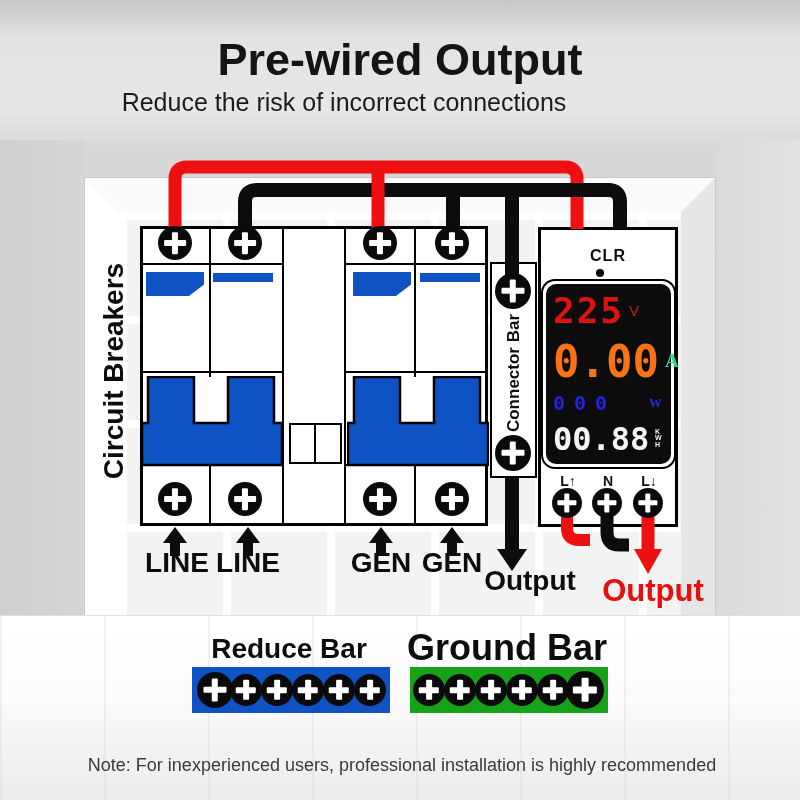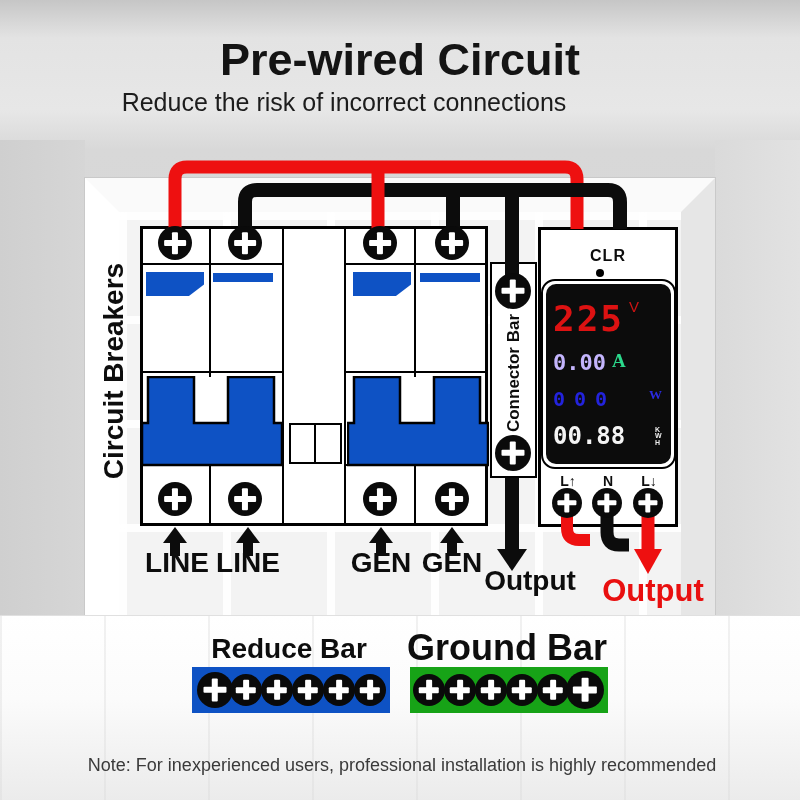--- a/index.html
+++ b/index.html
@@ -39,43 +39,43 @@
   .blue{background:#0e52c4;z-index:3}
   .flag-cut{clip-path:polygon(0 0,100% 0,100% 52%,74% 100%,0 100%)}
   .lbl{position:absolute;font-weight:bold;color:#0d0d0d;z-index:7;white-space:nowrap;
        transform:translate(-50%,-50%)}
   
   .bezel{left:541px;top:279px;width:135px;height:190px;background:#fff;border:2.5px solid #000;
          border-radius:14px;box-sizing:border-box;z-index:3}
   .screen{left:546px;top:284px;width:125px;height:180px;background:#0c0c0c;border-radius:10px;
           z-index:4;display:flex;flex-direction:column;justify-content:space-evenly;
           padding:2px 7px;box-sizing:border-box}
-  .drow{display:flex;align-items:flex-start}
+  .drow{display:flex;align-items:center}
   .dval{font-family:"DejaVu Sans Mono",monospace;font-weight:bold}
   .v-val{font-size:36px;color:#dd1212;letter-spacing:2px}
-  .a-val{font-size:22px;color:#c4b5fd}
+  .a-val{font-size:44px;color:#f97316}
   .w-val{font-size:20px;color:#2323dd;letter-spacing:9px}
-  .e-val{font-size:24px;color:#f4f4f4}
+  .e-val{font-size:32px;color:#f4f4f4}
   .v-unit{font-size:15px;color:#cc1414;margin-left:5px}
   .a-unit{font-family:"Liberation Serif","DejaVu Serif",serif;font-weight:bold;font-size:19px;color:#2bd98c;margin-left:6px}
   .w-unit{font-family:"Liberation Serif","DejaVu Serif",serif;font-weight:bold;font-size:13px;color:#2a2ae0;margin-left:auto;margin-right:2px}
   .e-unit{font-size:7px;line-height:6.5px;font-weight:bold;color:#efefef;width:9px;
           word-break:break-all;margin-left:auto;align-self:center}
   svg{display:block}
 </style>
 </head>
 <body>
 
 <div class="abs wall"></div>
 <div class="abs wall-left"></div>
 <div class="abs wall-right"></div>
 <div class="abs alcove"></div>
 <div class="abs floor"></div>
 
-<div class="abs title">Pre-wired Circuit</div>
+<div class="abs title">Pre-wired Output</div>
 <div class="abs subtitle">Reduce the risk of incorrect connections</div>
 
 <div class="abs box-w" style="left:140px;top:226px;width:348px;height:300px"></div>
 
 <div class="abs line" style="left:209px;top:226px;width:2px;height:151px"></div>
 <div class="abs line" style="left:209px;top:465px;width:2px;height:61px"></div>
 <div class="abs line" style="left:282px;top:226px;width:2px;height:300px"></div>
 <div class="abs line" style="left:344px;top:226px;width:2px;height:300px"></div>
 <div class="abs line" style="left:414px;top:226px;width:2px;height:151px"></div>
 <div class="abs line" style="left:414px;top:465px;width:2px;height:61px"></div>

